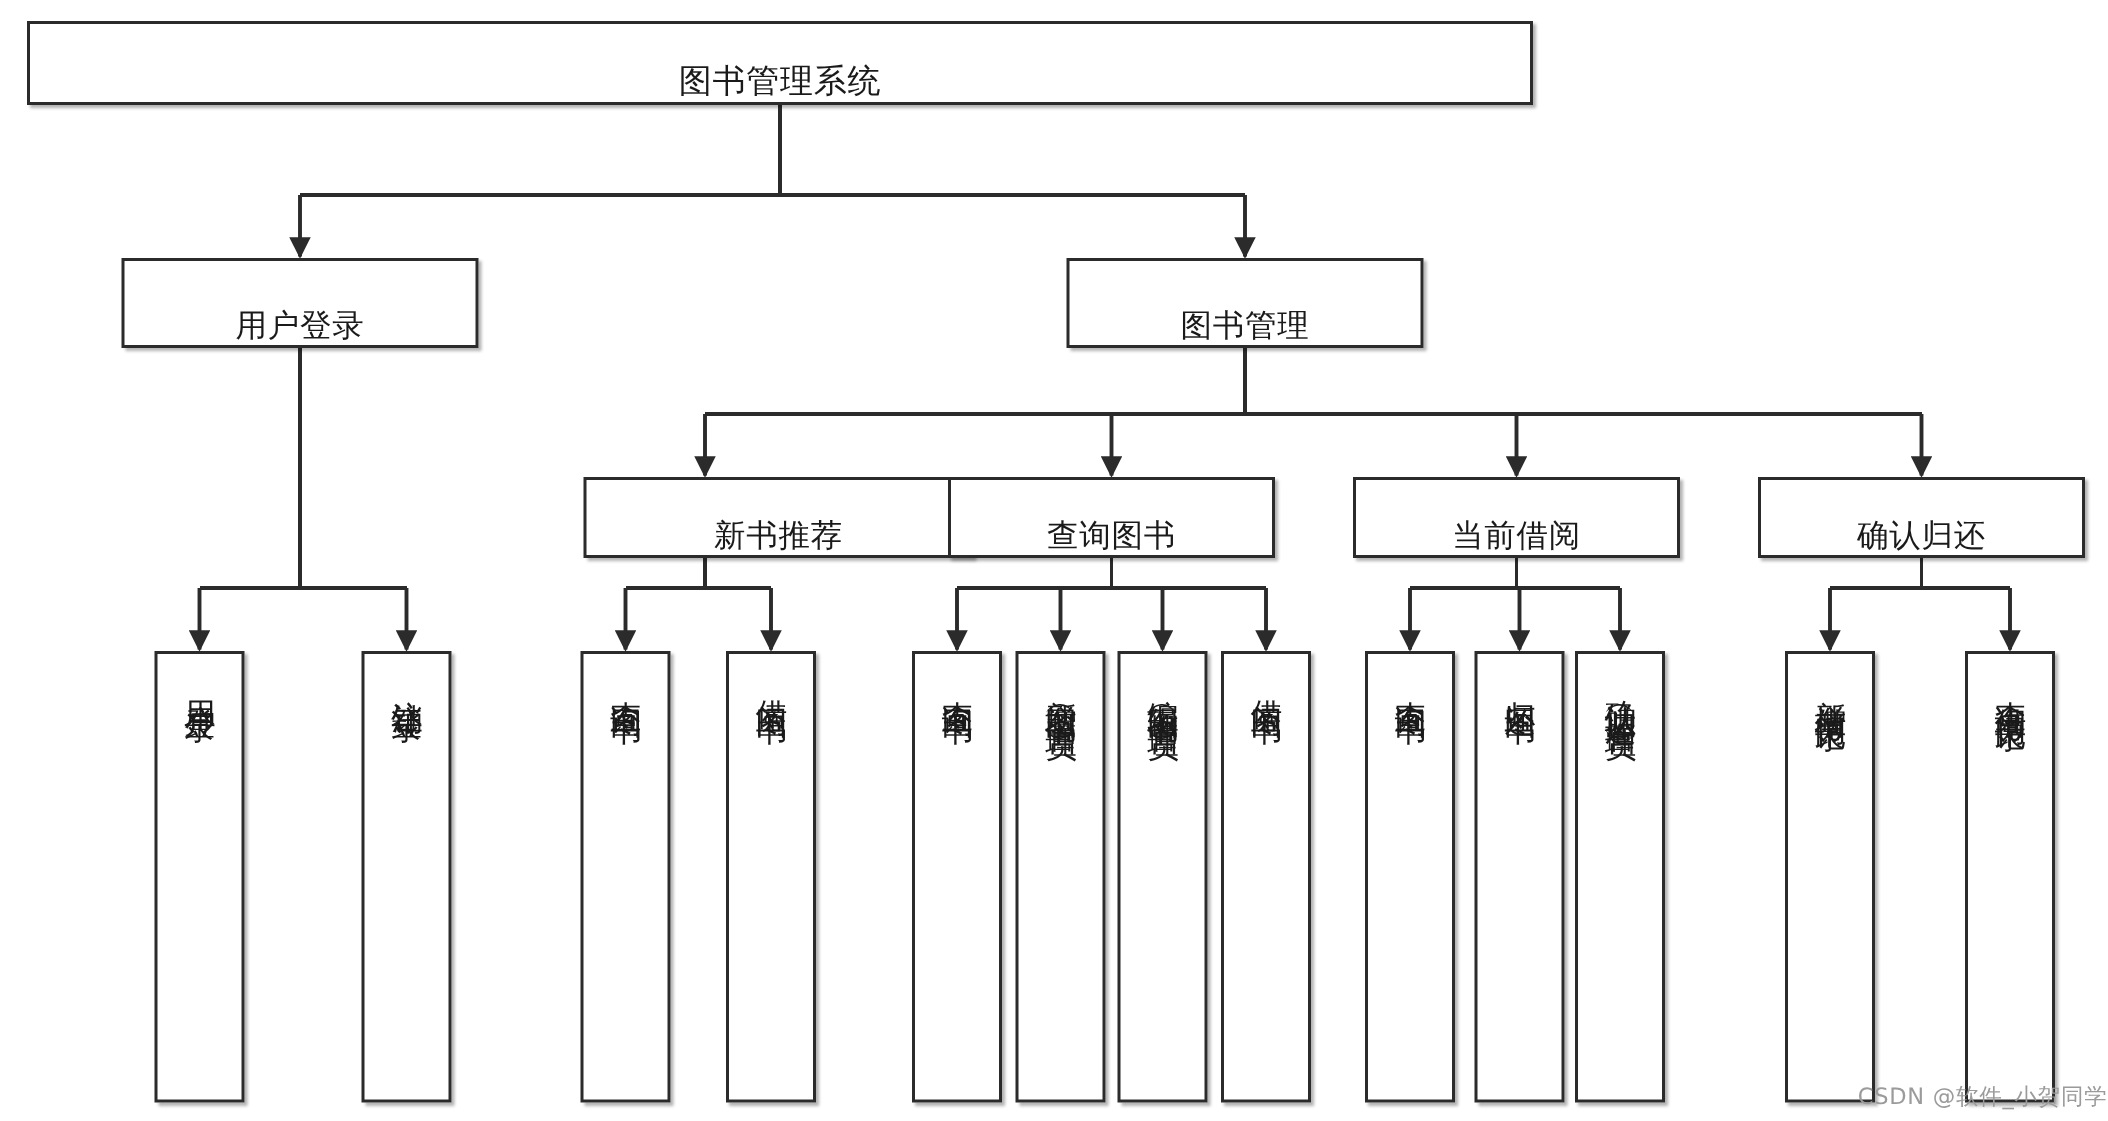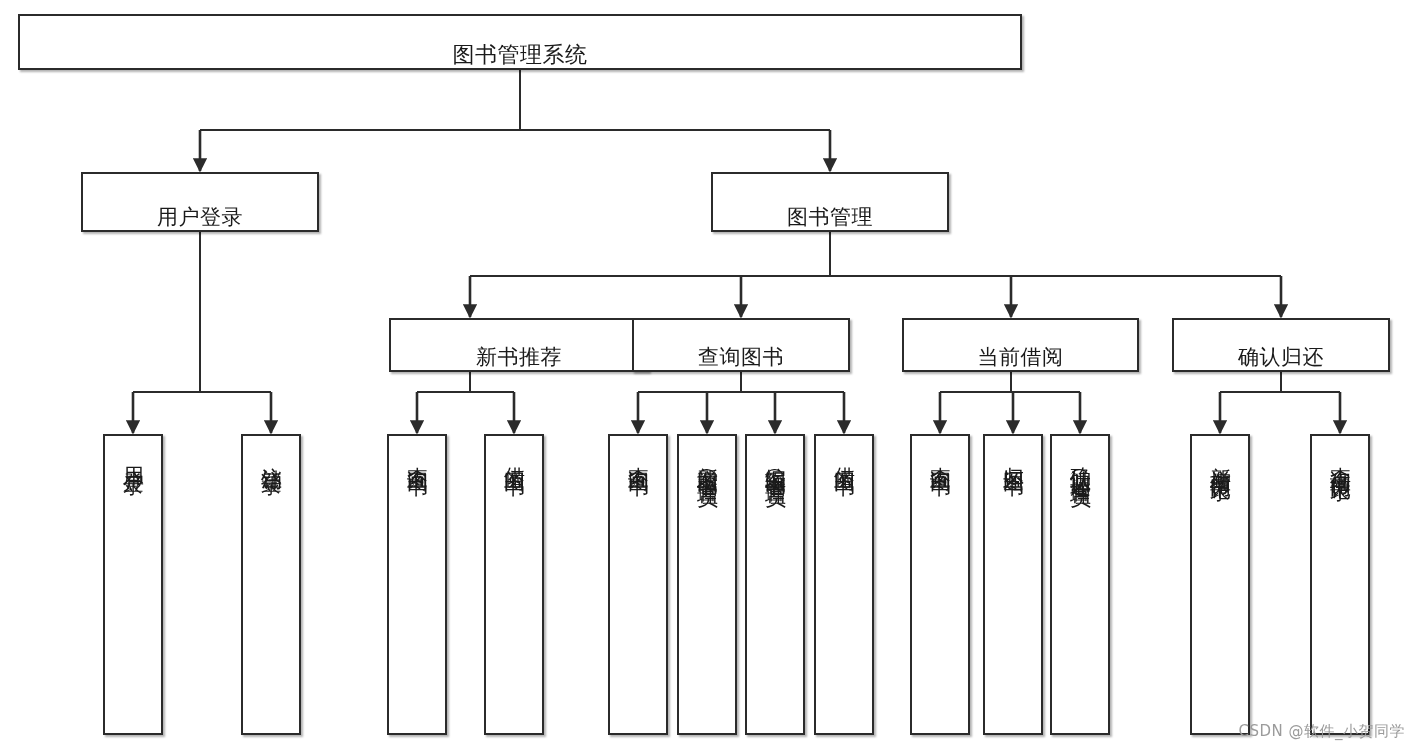--- a/index.html
+++ b/index.html
@@ -124,21 +124,21 @@
       </div>
       <div class="node horizontal" id="node-book-manage" style="left: 711px; top: 172px; width: 238px; height: 60px;">
         <span class="node-label">图书管理</span>
       </div>
       <div class="node horizontal" id="node-new-book-rec" style="left: 361px; top: 318px; width: 260px; height: 54px; margin-left: 28px;">
         <span class="node-label">新书推荐</span>
       </div>
       <div class="node horizontal" id="node-book-borrow" style="left: 632px; top: 318px; width: 218px; height: 54px;">
         <span class="node-label">查询图书</span>
       </div>
-      <div class="node horizontal" id="node-current-borrow" style="left: 902px; top: 318px; width: 237px; height: 54px;">
+      <div class="node horizontal" id="node-current-borrow" style="left: 902px; top: 318px; width: 218px; height: 54px;">
         <span class="node-label">当前借阅</span>
       </div>
       <div class="node horizontal" id="node-borrow-record" style="left: 1172px; top: 318px; width: 218px; height: 54px;">
         <span class="node-label">确认归还</span>
       </div>
       <div class="node vertical" id="node-leaf-user-login" style="left: 103px; top: 434px; width: 60px; height: 301px;">
         <span class="node-label">用户登录</span>
       </div>
       <div class="node vertical" id="node-leaf-logout-login" style="left: 241px; top: 434px; width: 60px; height: 301px;">
         <span class="node-label">注销登录</span>

